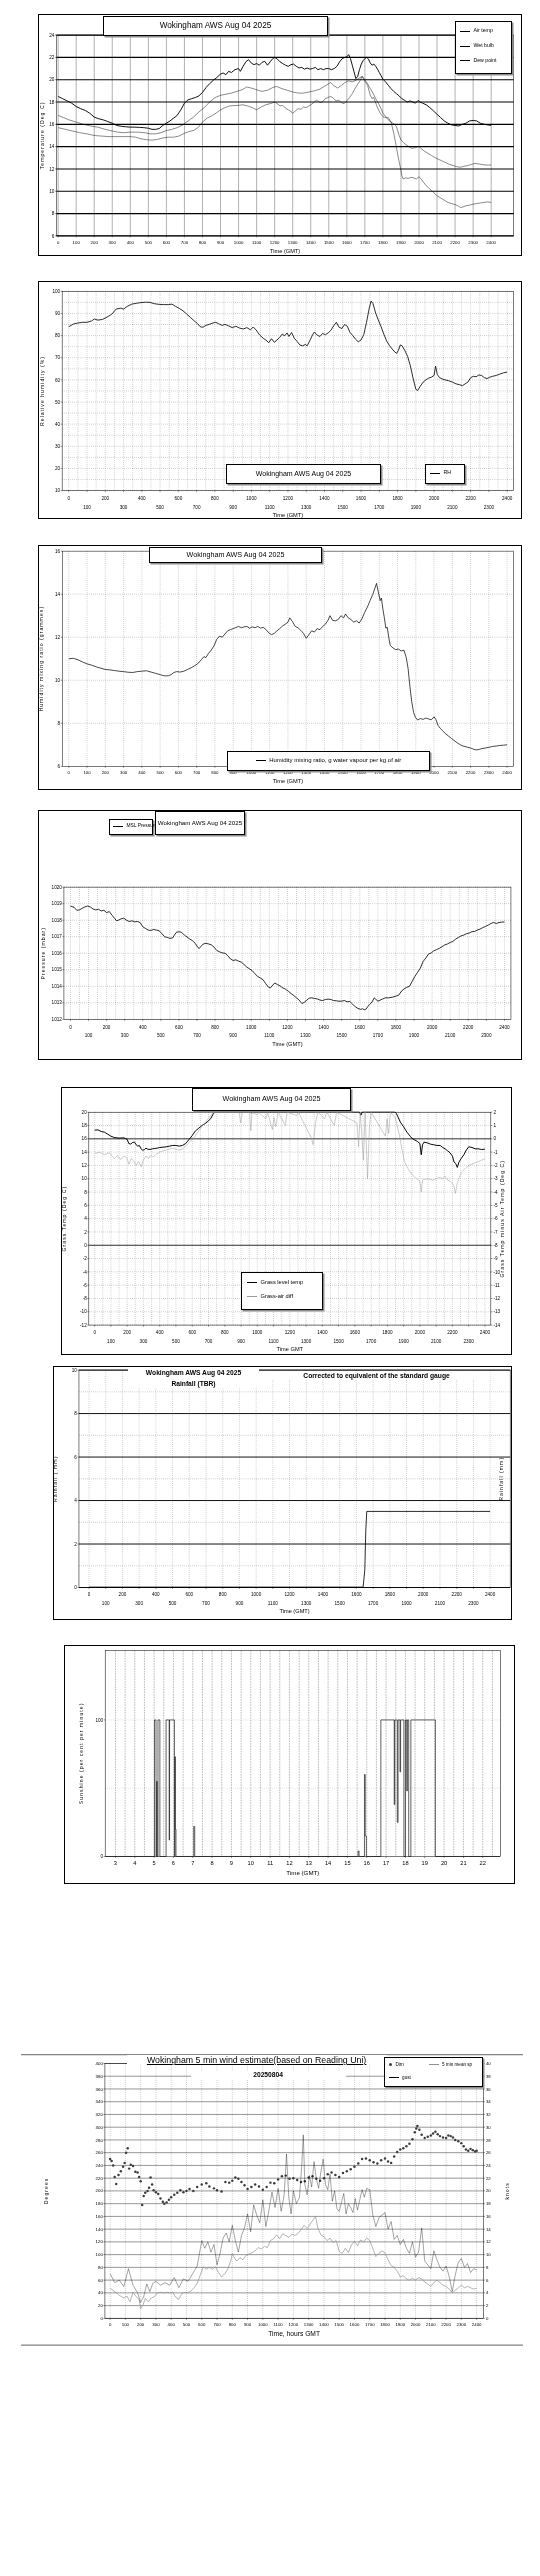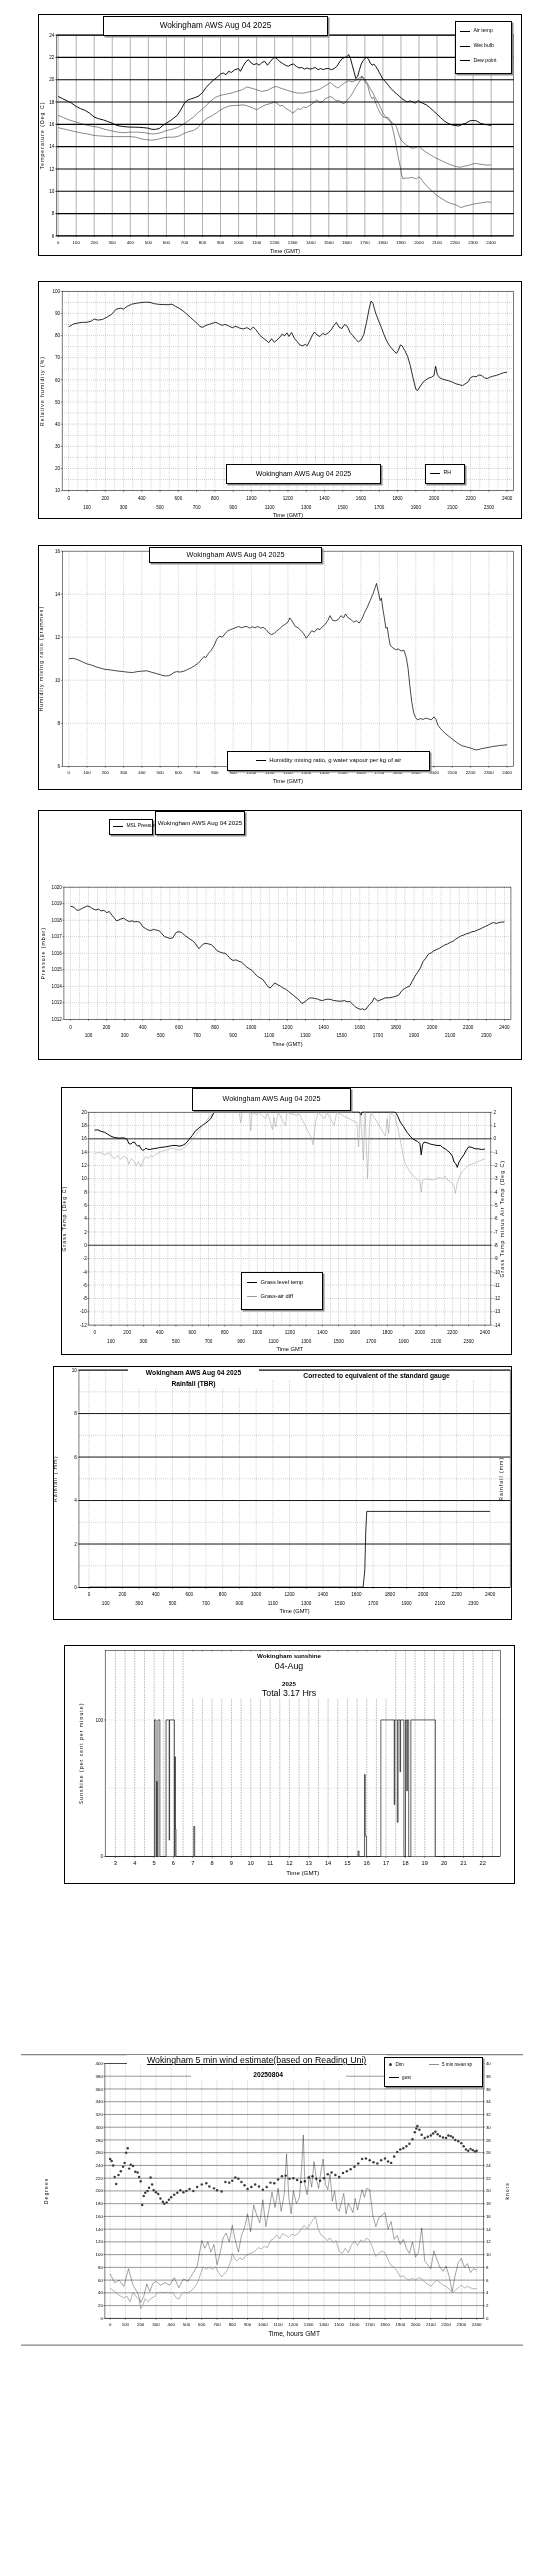--- a/index.html
+++ b/index.html
@@ -1080,34 +1080,20 @@
           <text x="810.4943765281173" y="424" font-size="11" text-anchor="middle">22</text>
           <line x1="810.4943765281173" y1="408" x2="810.4943765281173" y2="411" stroke="#000" stroke-width="0.8"></line>
           <text x="74" y="411.24" font-size="9" text-anchor="end">0</text>
           <line x1="75" y1="408" x2="78" y2="408" stroke="#000" stroke-width="0.8"></line>
           <text x="74" y="146.33933774834435" font-size="9" text-anchor="end">100</text>
           <line x1="75" y1="143.09933774834434" x2="78" y2="143.09933774834434" stroke="#000" stroke-width="0.8"></line>
           <text x="461.5" y="444" font-size="12" text-anchor="middle">Time (GMT)</text>
           <text x="35" y="208" font-size="10" text-anchor="middle" transform="rotate(-90 35 208)" letter-spacing="2">Sunshine (per cent per minute)</text>
         </g>
       </svg>
-      <div class="ov oplain center" style="left: 121px; top: 6.2px; width: 206px;">
-        <div class="row" style="font-size: 6.2px; font-weight: bold; margin-top: 0px;">
-          <span>Wokingham sunshine</span>
-        </div>
-        <div class="row" style="font-size: 8.8px; margin-top: 2.1px;">
-          <span>04-Aug</span>
-        </div>
-        <div class="row" style="font-size: 6.2px; font-weight: bold; margin-top: 8.2px;">
-          <span>2025</span>
-        </div>
-        <div class="row" style="font-size: 8.8px; margin-top: 1.5px;">
-          <span>Total 3.17 Hrs</span>
-        </div>
-      </div>
     </section>
   <section class="chart" style="left: 20.6px; top: 2048px; width: 502px; height: 309px;">
       <svg width="502" height="309" viewBox="0 0 975 600">
         <defs>
           <clipPath id="clip7">
             <rect x="162.5" y="28.8" width="736" height="497"></rect>
           </clipPath>
         </defs>
         <line x1="0" y1="13" x2="975" y2="13" stroke="#000" stroke-width="1.2"></line>
         <line x1="0" y1="577" x2="975" y2="577" stroke="#000" stroke-width="1.2"></line>

